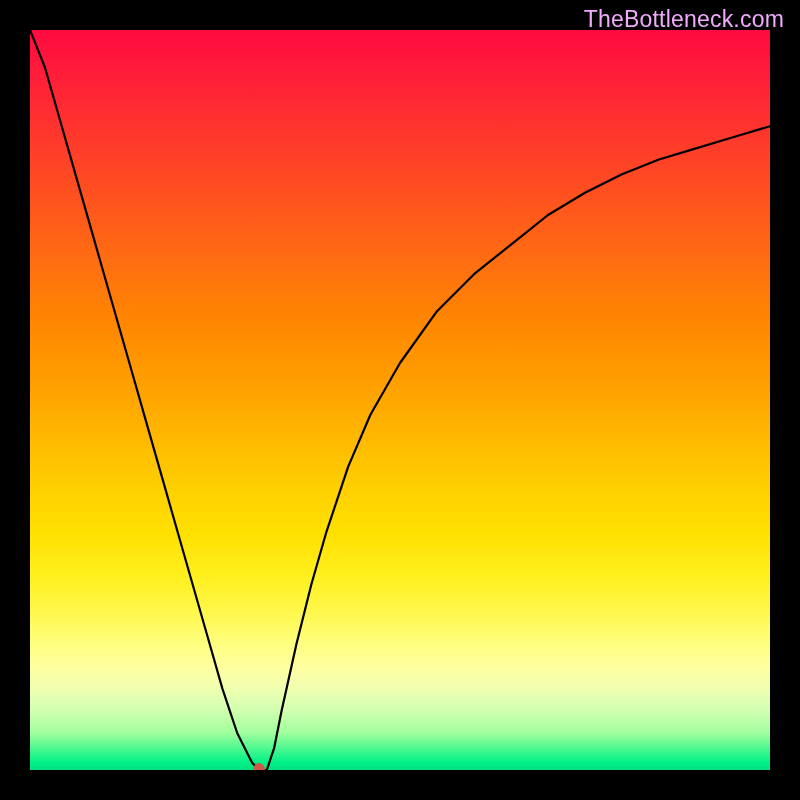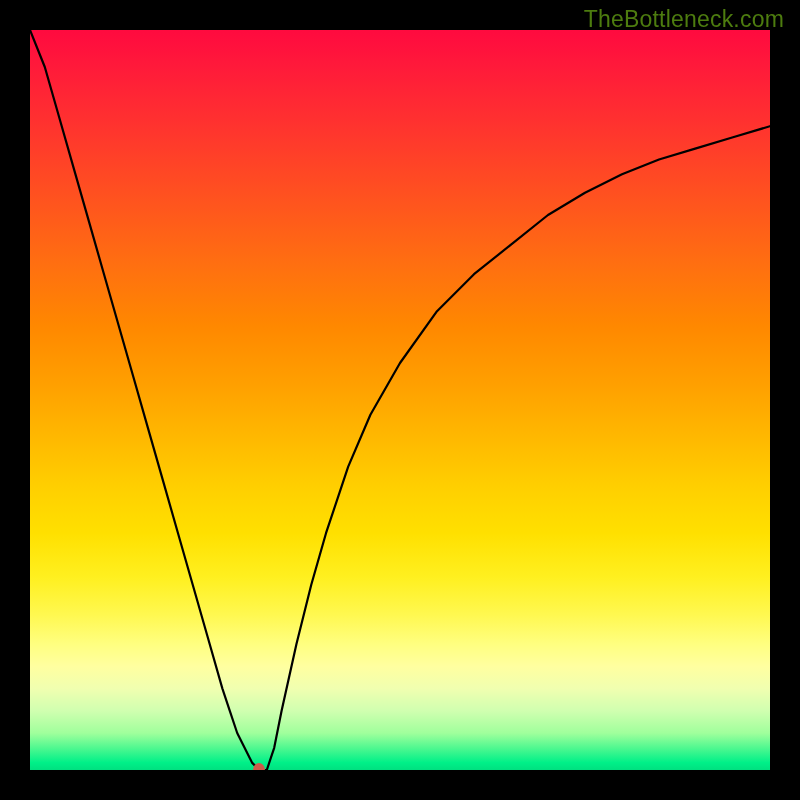--- a/index.html
+++ b/index.html
@@ -49,21 +49,21 @@
     position: absolute;
     left: 0;
     top: 0;
     width: 100%;
     height: 100%;
   }
   .attribution {
     position: absolute;
     top: 6px;
     right: 16px;
-    color: #4d7c0f;
+    color: #f0abfc;
     font-size: 23px;
     font-weight: 400;
     letter-spacing: 0.2px;
   }
   .marker {
     position: absolute;
     width: 12px;
     height: 14px;
     background: #cc5a4a;
     border-radius: 50%;

